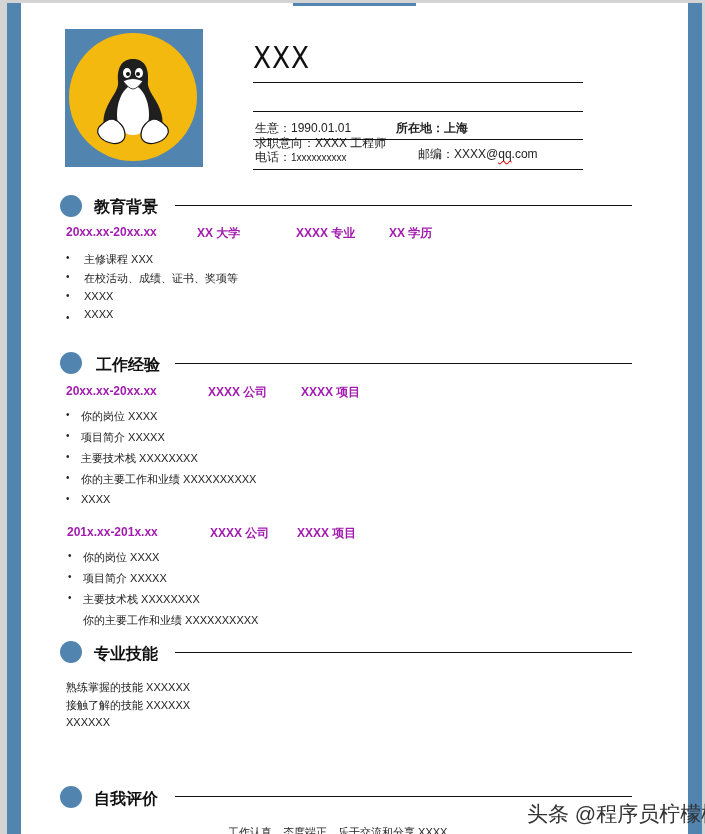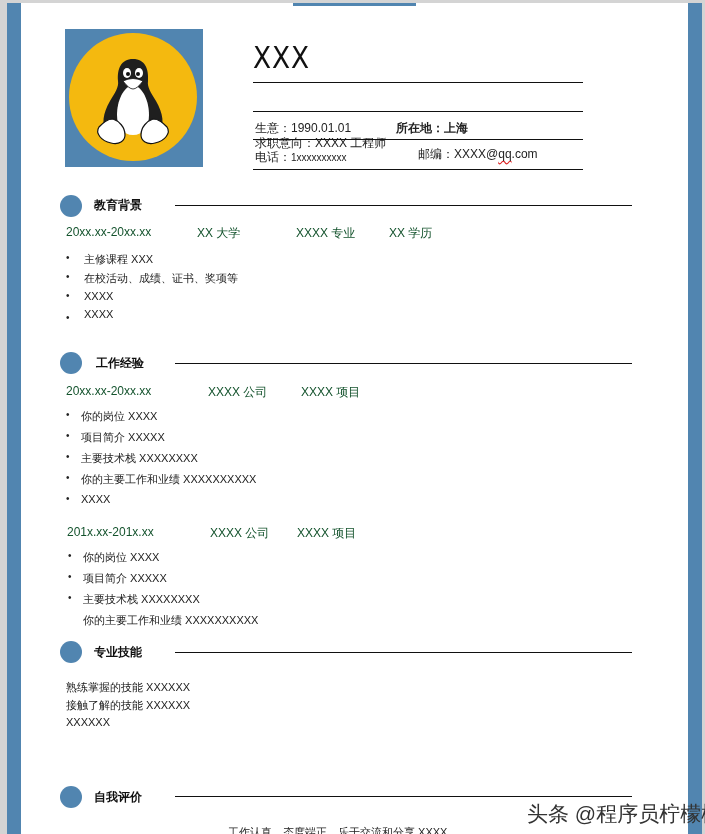--- a/index.html
+++ b/index.html
@@ -41,27 +41,27 @@
   }
   .info-text {
     position: absolute; font-size: 12px; color: #222;
   }
   .squiggle { text-decoration: underline wavy #d22; text-underline-offset: 2px; }
   .sec-dot {
     position: absolute; width: 22px; height: 22px; border-radius: 50%;
     background: #5185b0;
   }
   .sec-title {
-    position: absolute; font-size: 12px; font-weight: bold; color: #111;
+    position: absolute; font-size: 16px; font-weight: bold; color: #111;
   }
   .sec-rule {
     position: absolute; height: 1px; background: #111;
   }
   .row-head {
-    position: absolute; font-size: 12px; font-weight: normal; color: #14532d; white-space: nowrap;
+    position: absolute; font-size: 12px; font-weight: bold; color: #a21caf; white-space: nowrap;
   }
   .bullet {
     position: absolute; font-size: 11px; color: #222; white-space: nowrap;
   }
   .bullet .dot {
     position: absolute; left: 0; font-size: 10px;
   }
   .plain {
     position: absolute; font-size: 11px; color: #222; white-space: nowrap;
   }

